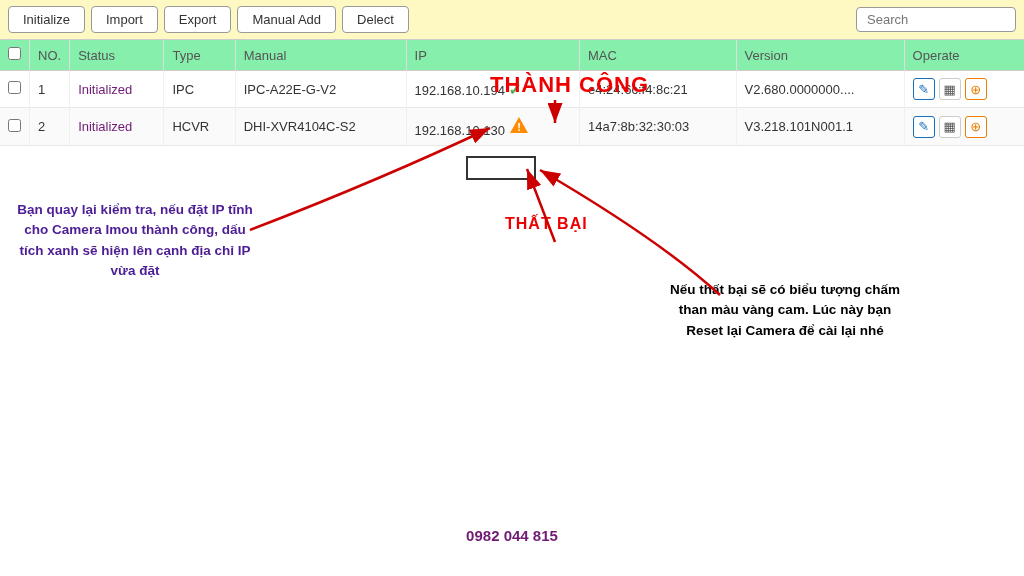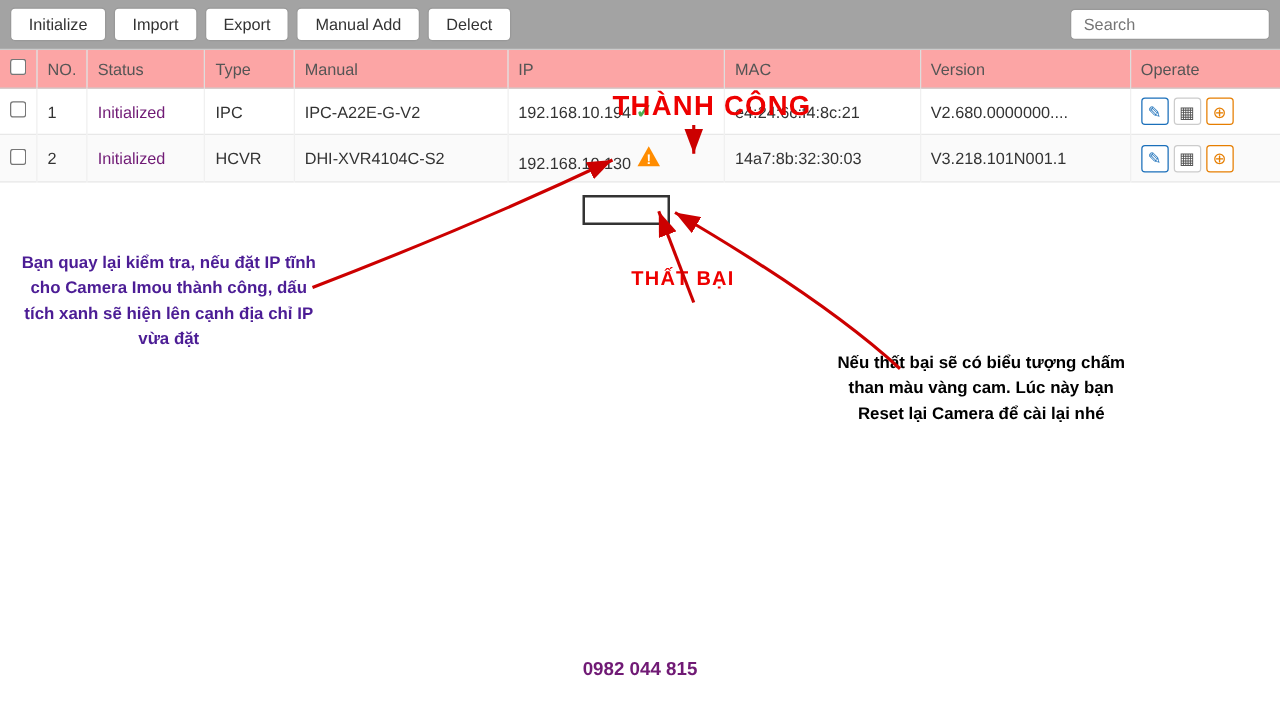--- a/index.html
+++ b/index.html
@@ -11,21 +11,21 @@
       overflow: hidden;
       position: relative;
     }
 
     
     .toolbar {
       display: flex;
       align-items: center;
       padding: 6px 8px;
       border-bottom: 1px solid #ccc;
-      background: #a3a3a3;
+      background: #fef9c3;
       gap: 6px;
     }
     .toolbar button {
       padding: 5px 14px;
       border: 1px solid #999;
       background: #fff;
       border-radius: 4px;
       font-size: 13px;
       cursor: pointer;
       color: #333;
@@ -43,21 +43,21 @@
     
     .table-wrapper {
       width: 100%;
     }
     table {
       width: 100%;
       border-collapse: collapse;
       font-size: 13px;
     }
     thead tr {
-      background: #fca5a5;
+      background: #86efac;
       border-bottom: 1px solid #ccc;
     }
     thead th {
       padding: 7px 8px;
       text-align: left;
       font-weight: normal;
       color: #555;
       border-right: 1px solid #ddd;
     }
     thead th:last-child { border-right: none; }

